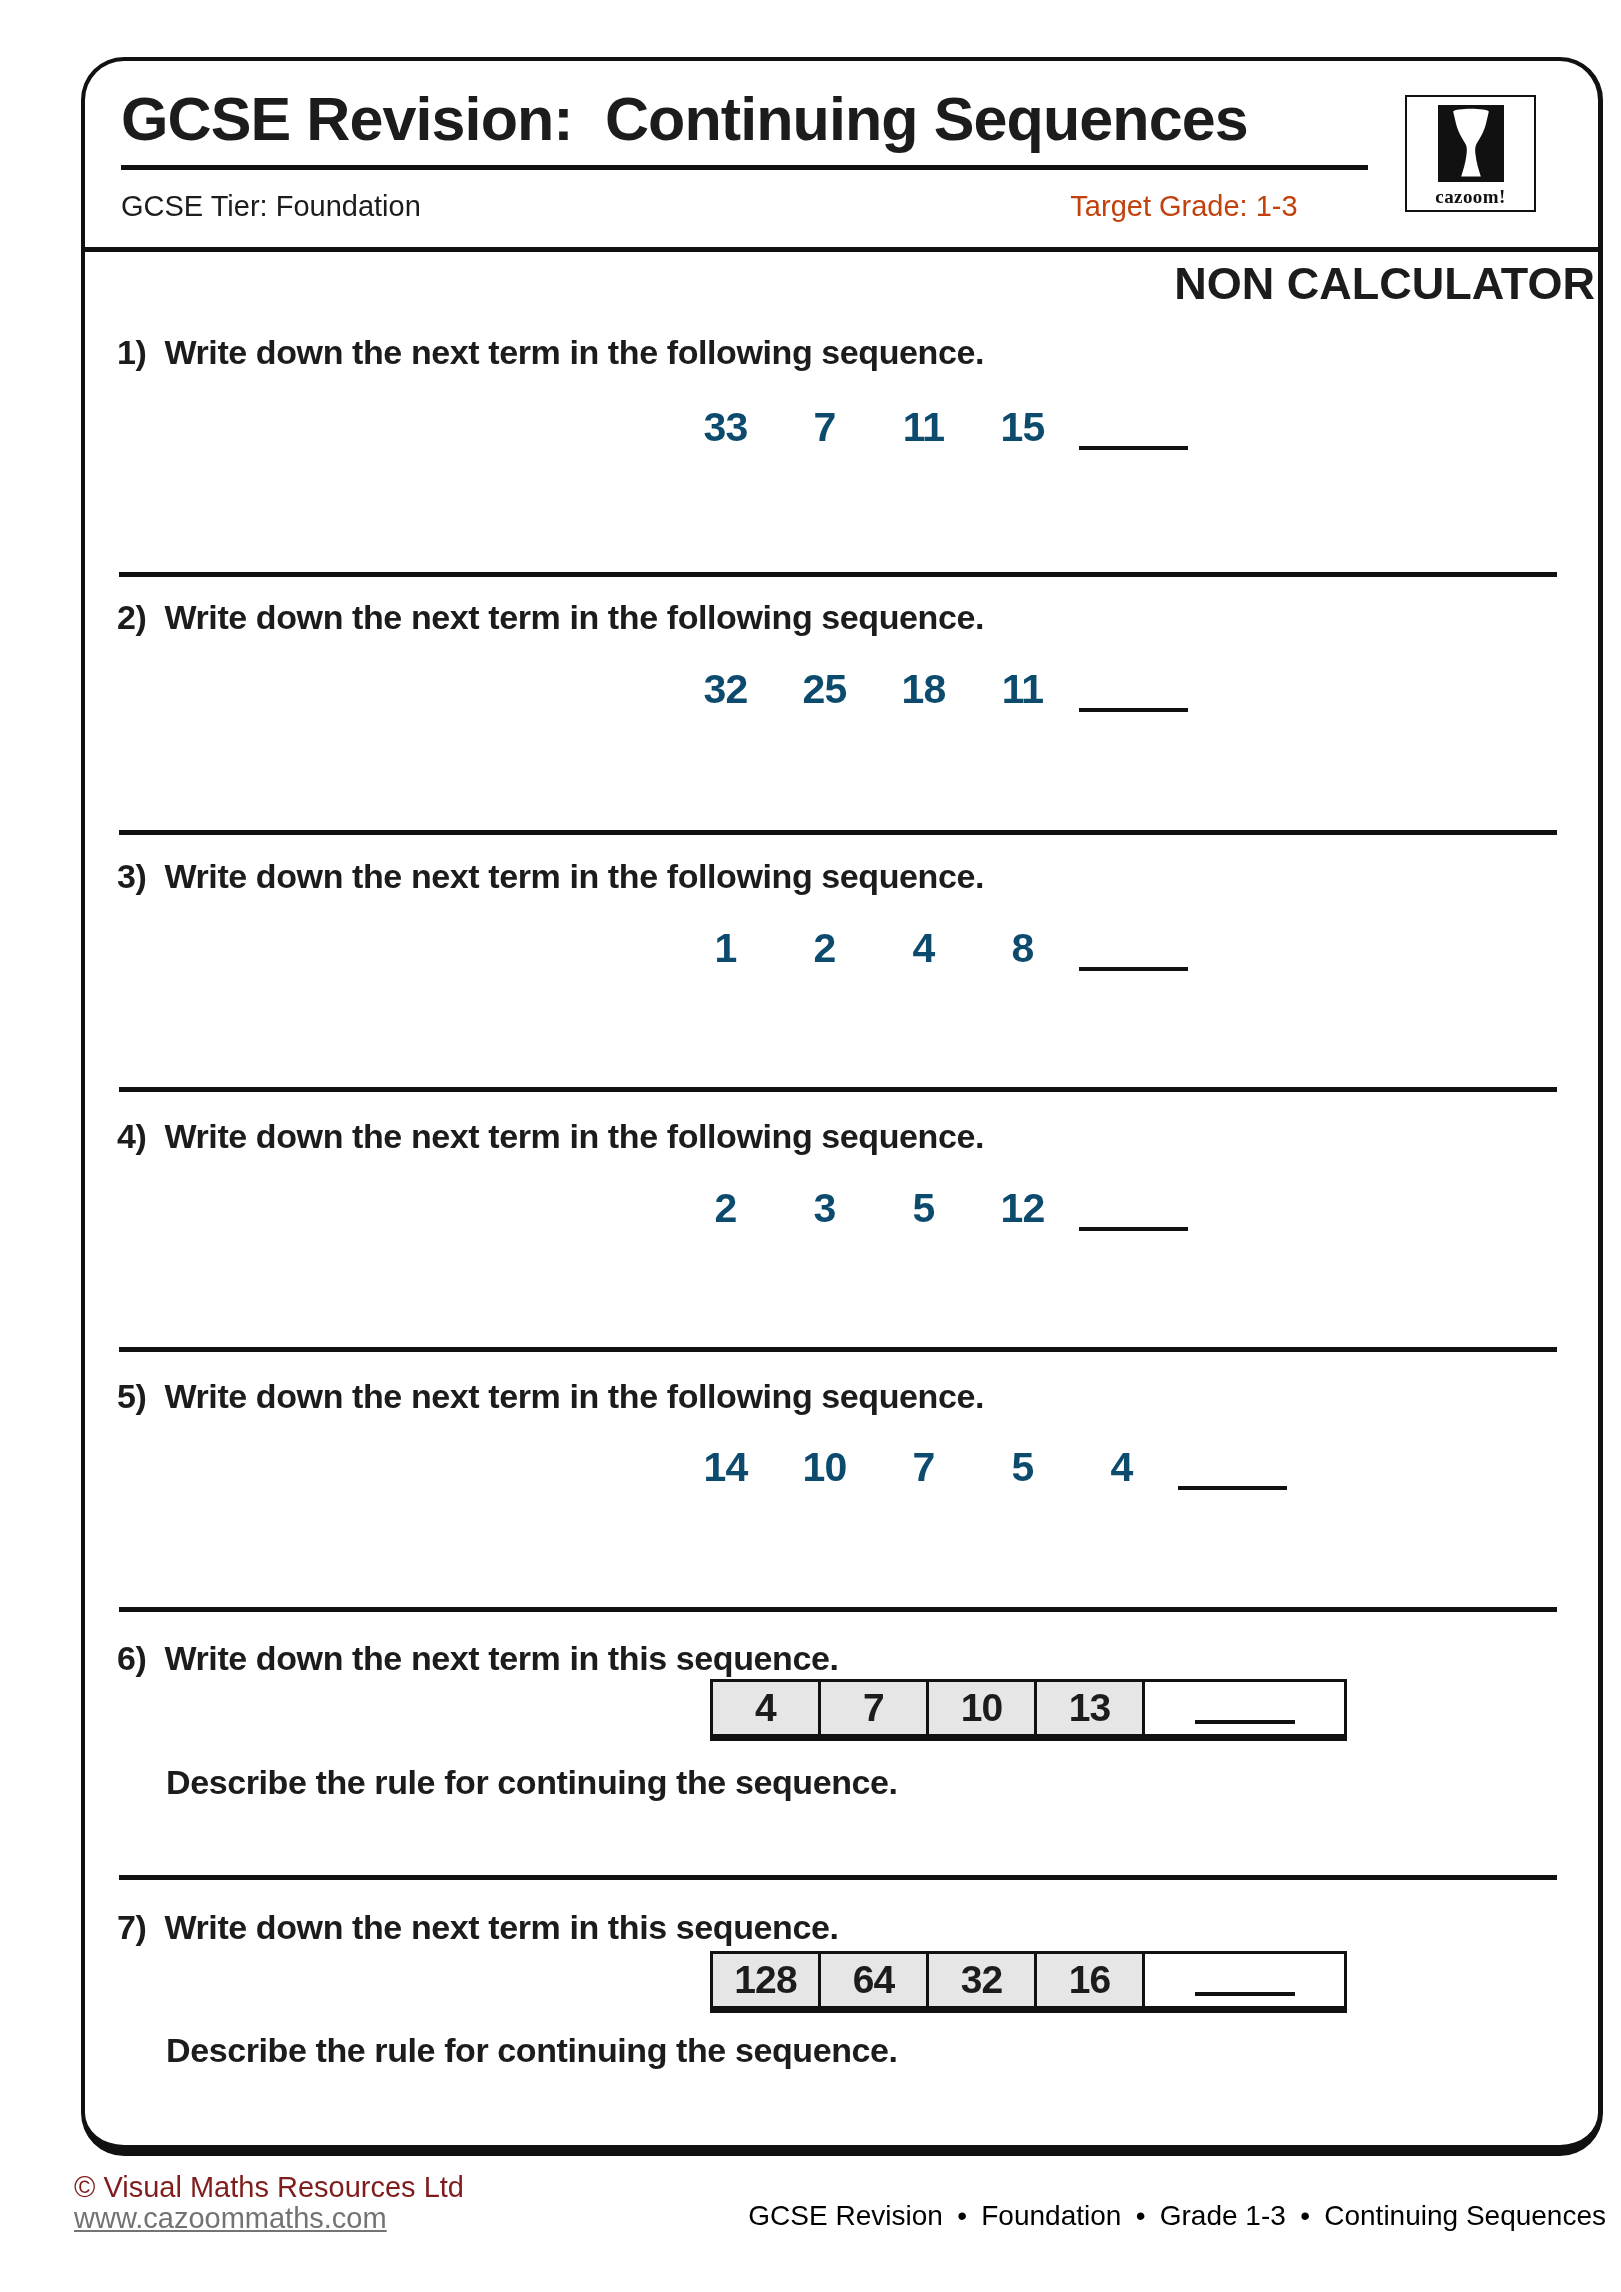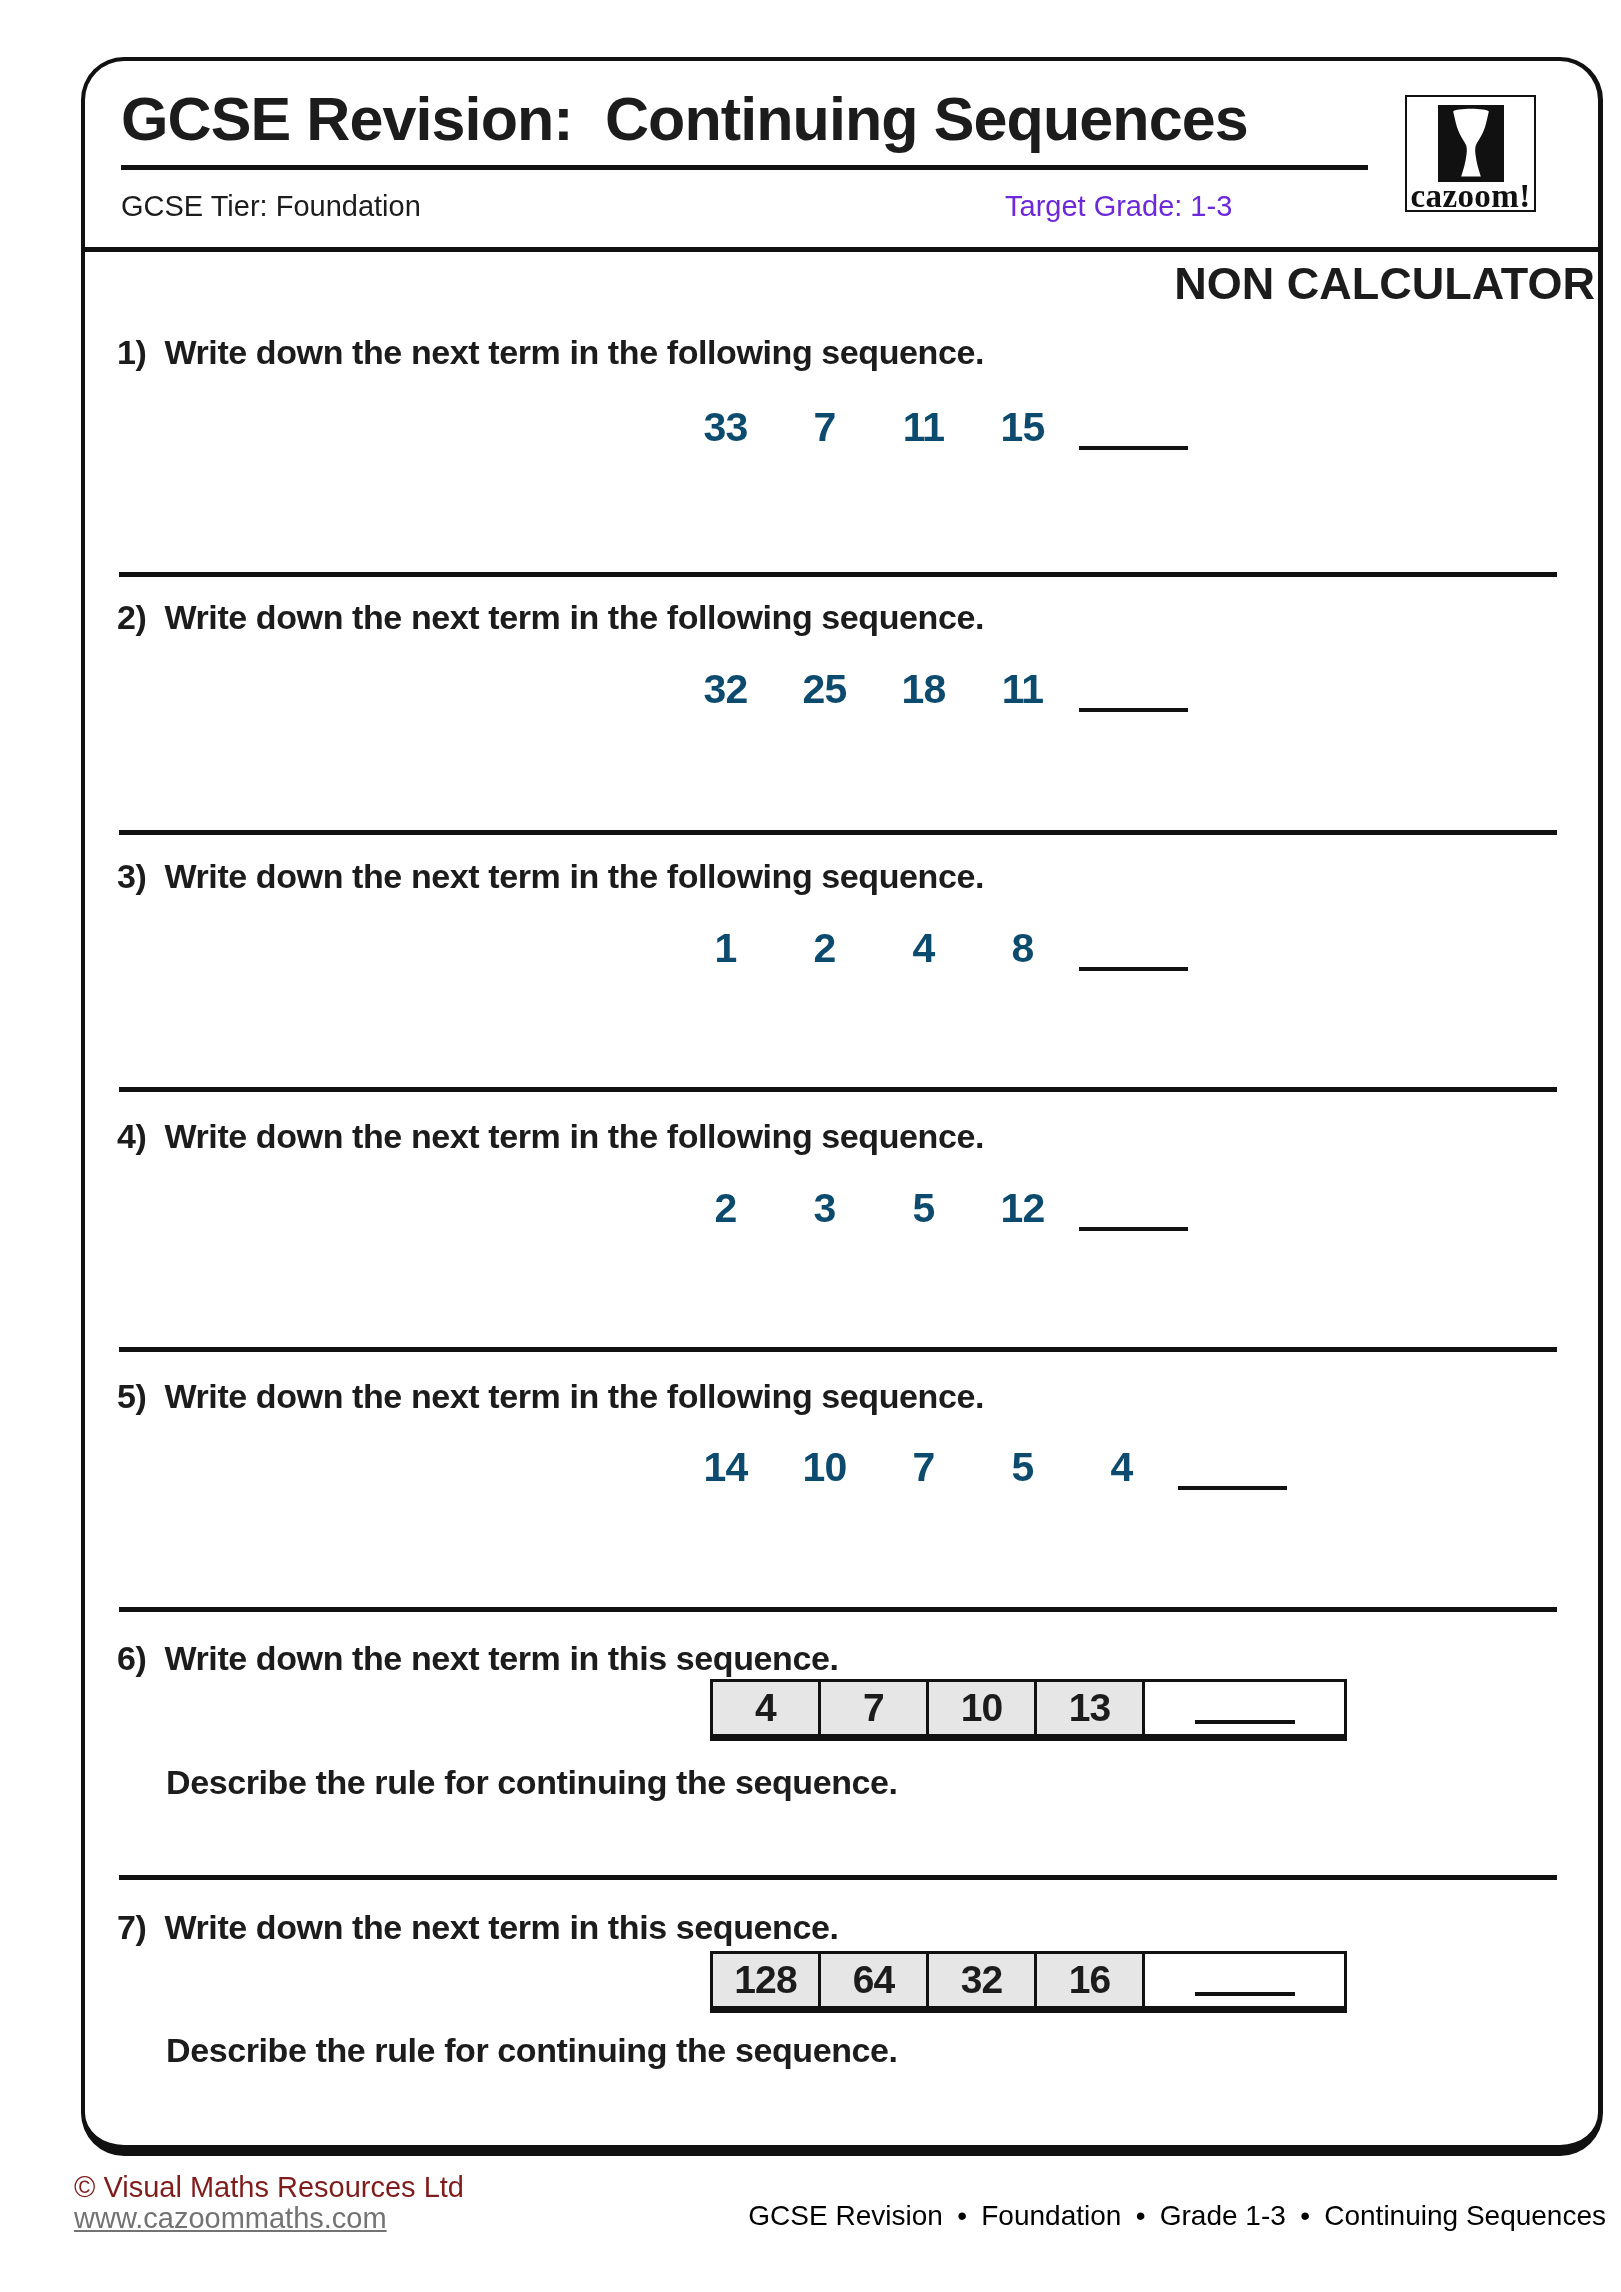--- a/index.html
+++ b/index.html
@@ -20,30 +20,30 @@
   }
 
   
   .title {
     position:absolute; left:101px; top:84px;
     font-size:61px; font-weight:bold; letter-spacing:-0.9px;
     white-space:pre; color:#1c1c1c;
   }
   .title-underline { position:absolute; left:101px; top:165px; width:1247px; height:4.5px; background:#111; }
   .tier { position:absolute; left:101px; top:190px; font-size:29px; color:#1c1c1c; }
-  .target { position:absolute; left:985px; top:190px; width:358px; text-align:left; font-size:29px; color:#6d28d9; }
+  .target { position:absolute; left:985px; top:190px; width:358px; text-align:center; font-size:29px; color:#c2410c; }
 
   .logo-box {
     position:absolute; left:1385px; top:95px; width:131px; height:117px;
     border:2.7px solid #111; background:#fff; text-align:center;
   }
   .logo-drum-bg { margin:8px auto 0 auto; width:66px; height:77px; background:#111; }
   .logo-text {
     font-family:"Liberation Serif", serif; font-weight:bold;
-    font-size:33px; letter-spacing:0.4px; color:#111; line-height:29px;
+    font-size:19px; letter-spacing:0.4px; color:#111; line-height:29px;
   }
 
   .header-divider { position:absolute; left:62px; top:247px; width:1521px; height:5.4px; background:#111; }
 
   .section-heading {
     position:absolute; left:56px; top:258px; width:1519px; text-align:right;
     font-size:45px; font-weight:bold; letter-spacing:0; color:#1c1c1c;
   }
 
   

